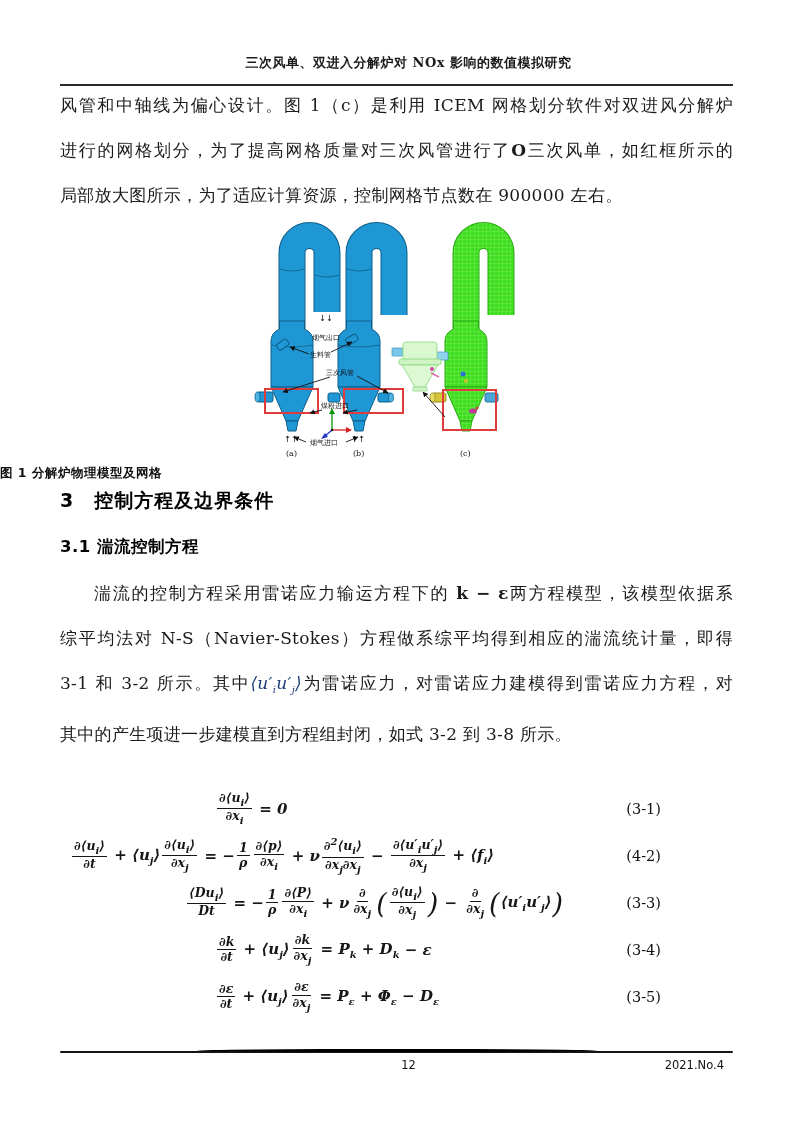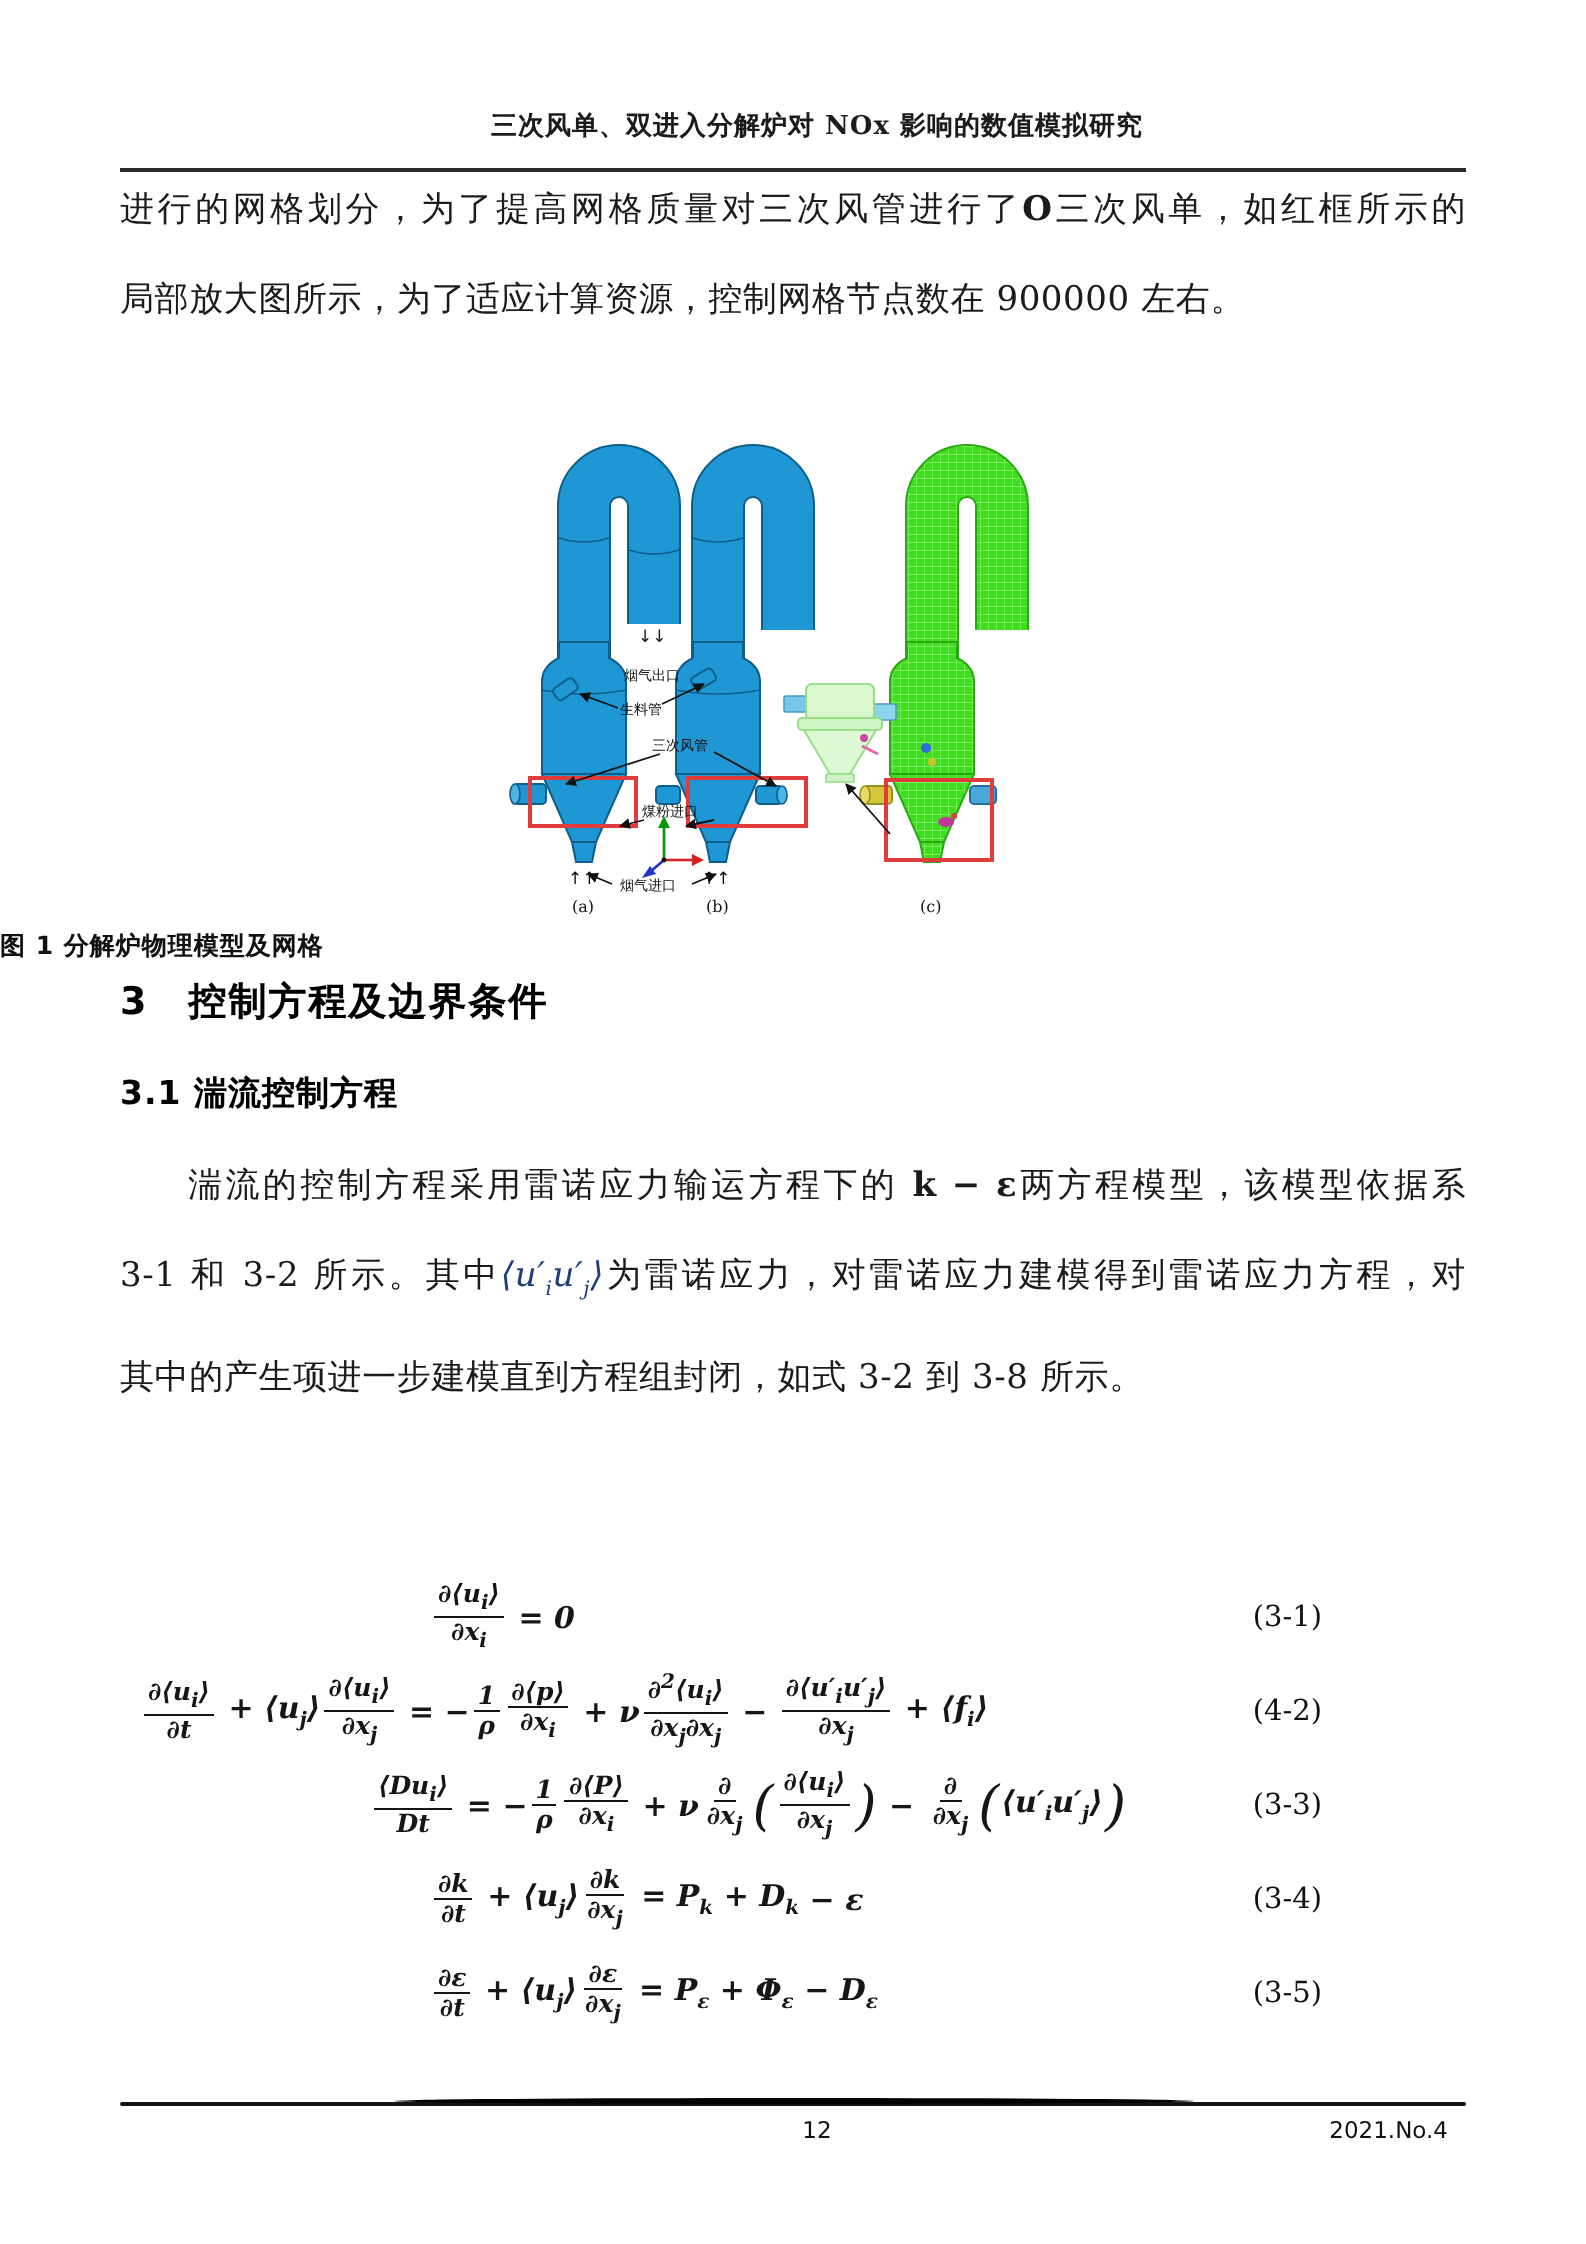--- a/index.html
+++ b/index.html
@@ -66,20 +66,21 @@
 </style>
 </head>
 <body>
 
 <div class="page" style="--blue: #1f97d4; --blue-dk: #0e5e88; --green: #3fdd20; --green-dk: #28a912; --red: #e03c3c;">
 
   <div id="hdr-title">三次风单、双进入分解炉对 NOx 影响的数值模拟研究</div>
   <div id="hdr-line"></div>
 
   <div id="para1" class="para">
+      <div class="line"><span>风管和中轴线为偏心设计。图 1（c）是利用 ICEM 网格划分软件对双进风分解炉</span></div>
       <div class="line"><span>进行的网格划分，为了提高网格质量对三次风管进行了</span><span class="mk">O</span><span>三次风单，如红框所示的</span></div>
       <div class="line last"><span>局部放大图所示，为了适应计算资源，控制网格节点数在 900000 左右。</span></div>
     </div>
 
   <svg id="figure" viewBox="0 0 345 252">
     <defs>
       <marker id="ah" markerWidth="7" markerHeight="7" refX="5.5" refY="3" orient="auto">
         <path d="M0,0 L6,3 L0,6 Z" fill="#111"></path>
       </marker>
       <pattern id="meshpat" width="4" height="4" patternUnits="userSpaceOnUse">
@@ -184,20 +185,21 @@
     <text class="figsub" x="234" y="245">(c)</text>
   </svg>
 
   <div id="caption">图 1 分解炉物理模型及网格</div>
 
   <div id="h2">3　控制方程及边界条件</div>
   <div id="h3">3.1 湍流控制方程</div>
 
   <div id="para2" class="para">
       <div class="line"><span>湍流的控制方程采用雷诺应力输运方程下的 </span><span class="mk">k − ε</span><span>两方程模型，该模型依据系</span></div>
+      <div class="line"><span>综平均法对 N-S（Navier-Stokes）方程做系综平均得到相应的湍流统计量，即得</span></div>
       <div class="line"><span>3-1 和 3-2 所示。其中</span><span class="mblue">⟨u′<sub>i</sub>u′<sub>j</sub>⟩</span><span>为雷诺应力，对雷诺应力建模得到雷诺应力方程，对</span></div>
       <div class="line last"><span>其中的产生项进一步建模直到方程组封闭，如式 3-2 到 3-8 所示。</span></div>
     </div>
 
   <div id="equations">
       <div class="eq-row">
         <span class="eq-f">
           <span class="frac"><span class="n">∂⟨u<sub>i</sub>⟩</span><span class="d">∂x<sub>i</sub></span></span>
           <span> = 0</span>
         </span>

